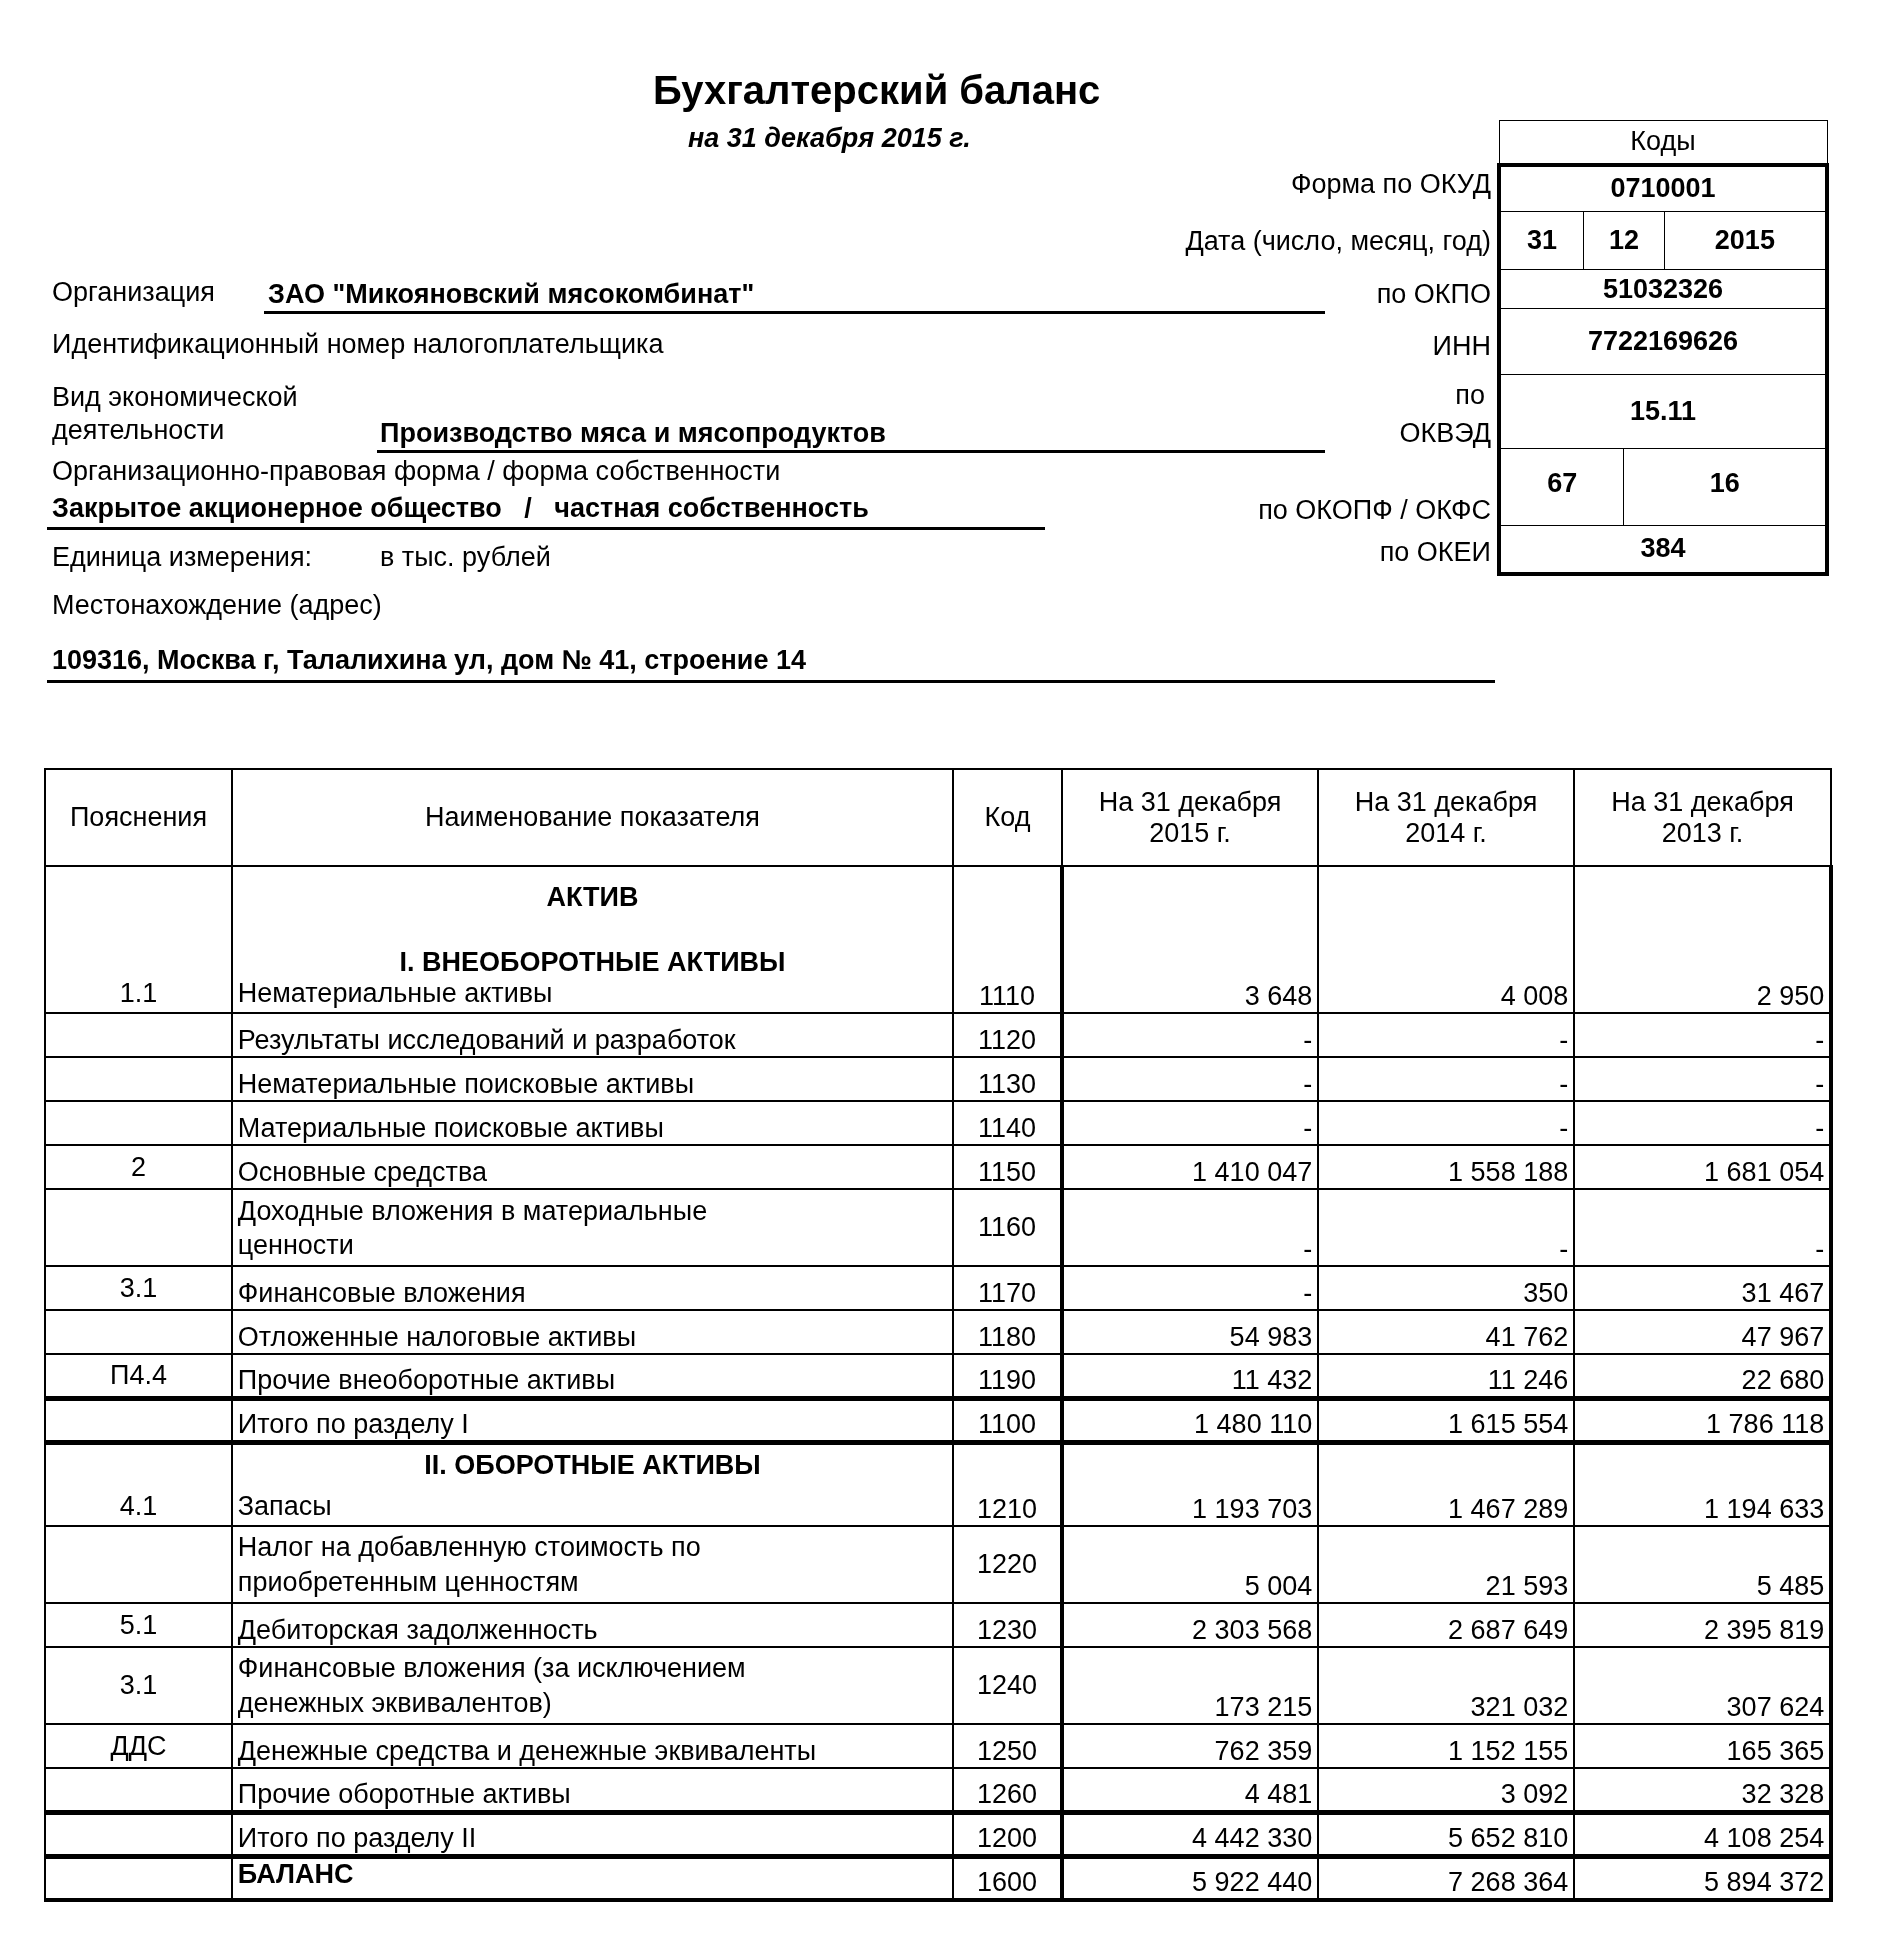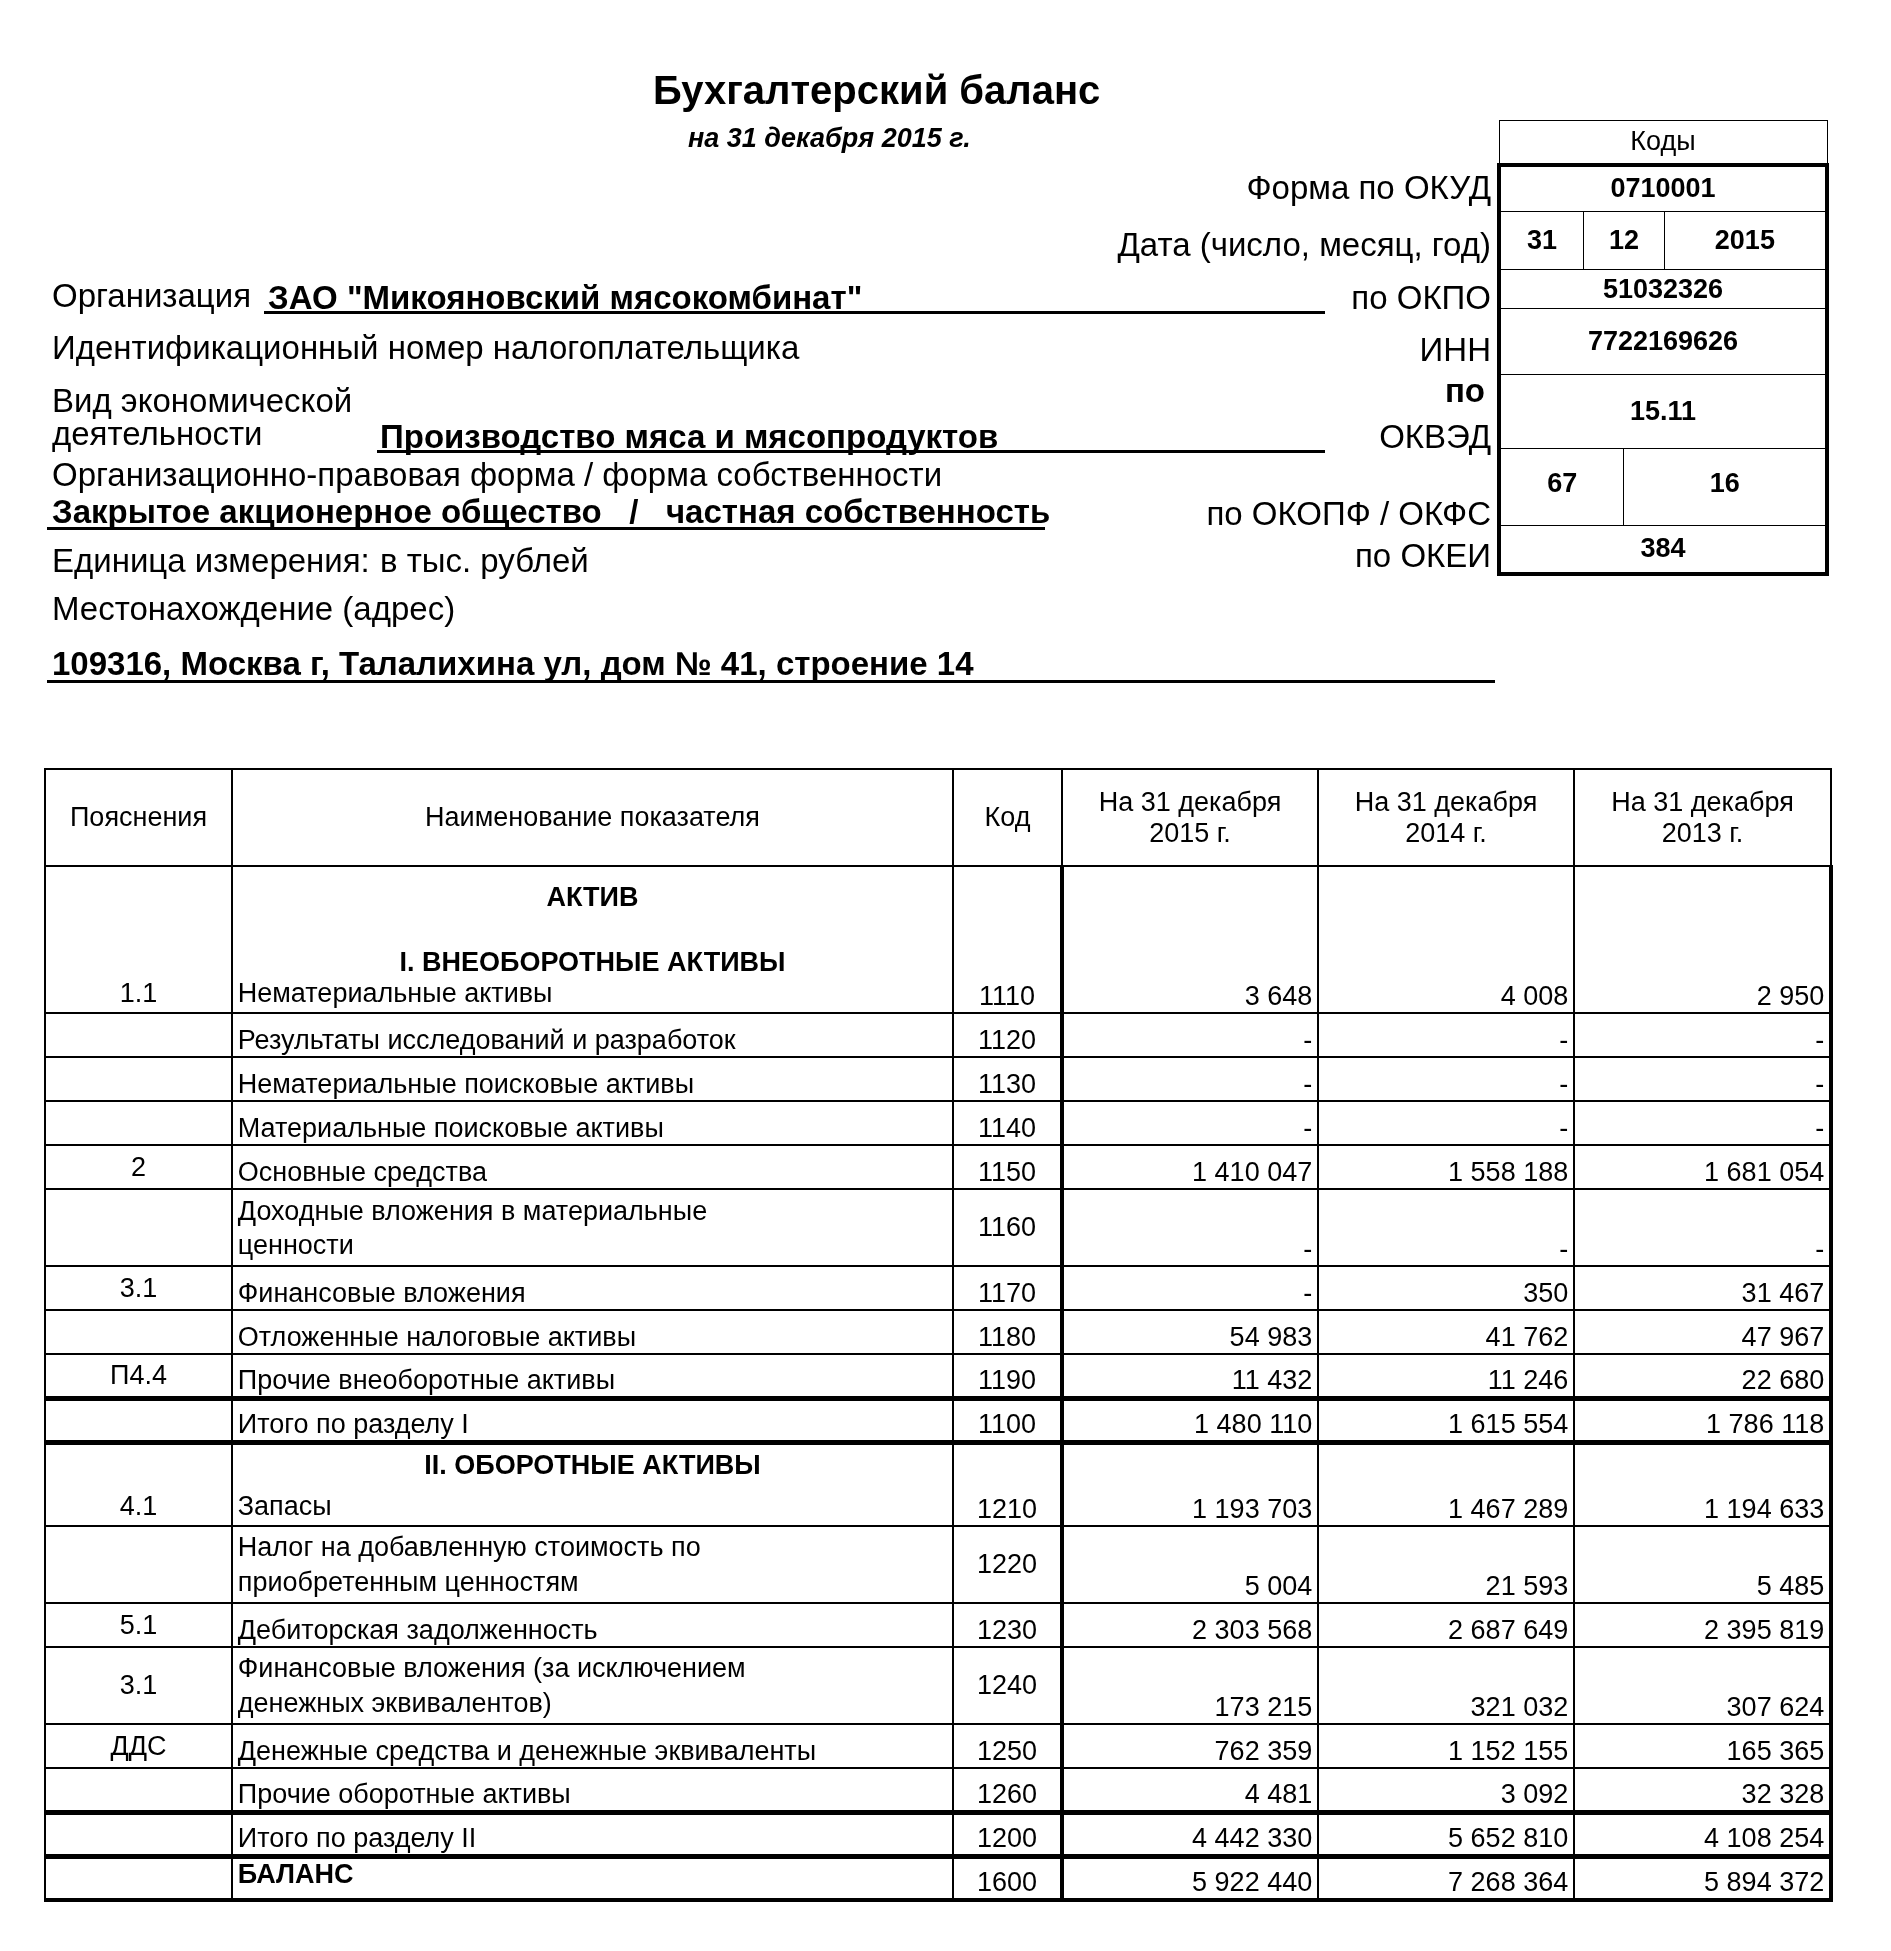--- a/index.html
+++ b/index.html
@@ -1,20 +1,20 @@
 <!DOCTYPE html>
 <html style="font-size:13px"><head>
 <meta charset="utf-8">
 <style>
   html, body { margin:0; padding:0; background:#fff; }
   body { width:1892px; height:1952px; position:relative; font-family:"Liberation Sans", sans-serif; color:#000; overflow:hidden; }
   .abs { position:absolute; white-space:nowrap; }
   .title { font-size:40px; font-weight:bold; }
   .subtitle { font-size:27px; font-weight:bold; }
-  .lbl { font-size:33px; }
+  .lbl { font-size:27px; }
   .bold { font-weight:bold; }
   .uline { position:absolute; height:3.2px; background:#000; }
   
   .codes { position:absolute; left:1497px; top:120px; width:332px; }
   .codes table { border-collapse:collapse; width:100%; }
   .codes td { border:1.6px solid #000; text-align:center; font-size:27px; font-weight:bold; padding:0; }
   
   .main { position:absolute; left:44px; top:768px; width:1786px; border-collapse:collapse; table-layout:fixed; }
   .main td, .main th { border:2.4px solid #000; font-size:27px; padding:0 4.8px; vertical-align:bottom; }
   .main th { font-weight:normal; text-align:center; vertical-align:middle; height:95px; }
@@ -29,21 +29,21 @@
 </head>
 <body>
 
 <div class="abs title" style="left:653px; top:68px;">Бухгалтерский баланс</div>
 <div class="abs subtitle" style="left:688px; top:123px;font-style:italic;">на 31 декабря 2015 г.</div>
 
 <div class="abs lbl" style="right:401px; top:169px;">Форма по ОКУД</div>
 <div class="abs lbl" style="right:401px; top:226px;">Дата (число, месяц, год)</div>
 <div class="abs lbl" style="right:401px; top:279px;">по ОКПО</div>
 <div class="abs lbl" style="right:401px; top:331px;">ИНН</div>
-<div class="abs lbl" style="right:407px; top:372px;font-weight:bold;">по</div>
+<div class="abs lbl" style="right:407px; top:380px;">по</div>
 <div class="abs lbl" style="right:401px; top:418px;">ОКВЭД</div>
 <div class="abs lbl" style="right:401px; top:495px;">по ОКОПФ / ОКФС</div>
 <div class="abs lbl" style="right:401px; top:537px;">по ОКЕИ</div>
 
 <div class="codes">
   <table>
     <tbody>
         <tr style="height:44px;">
           <td colspan="6" style="font-weight:normal;">Коды</td>
         </tr>

